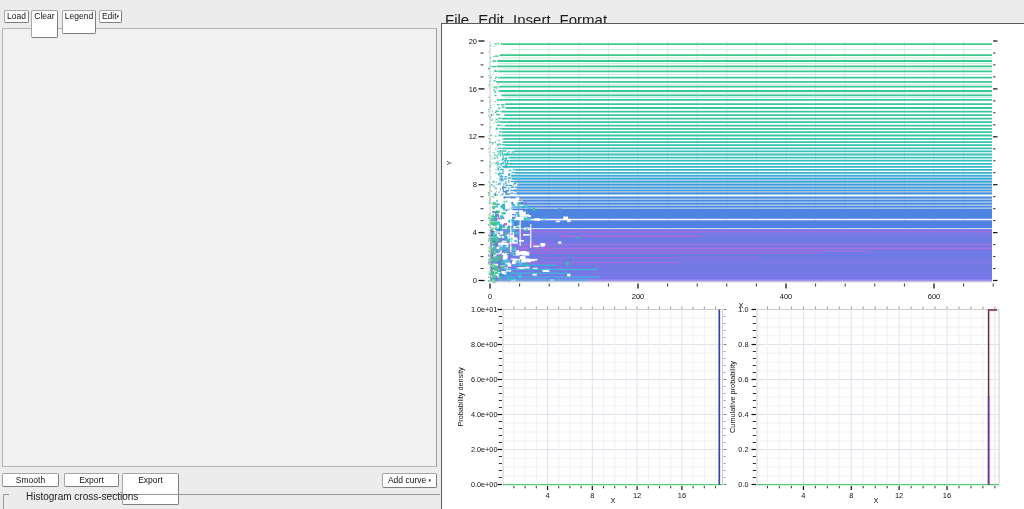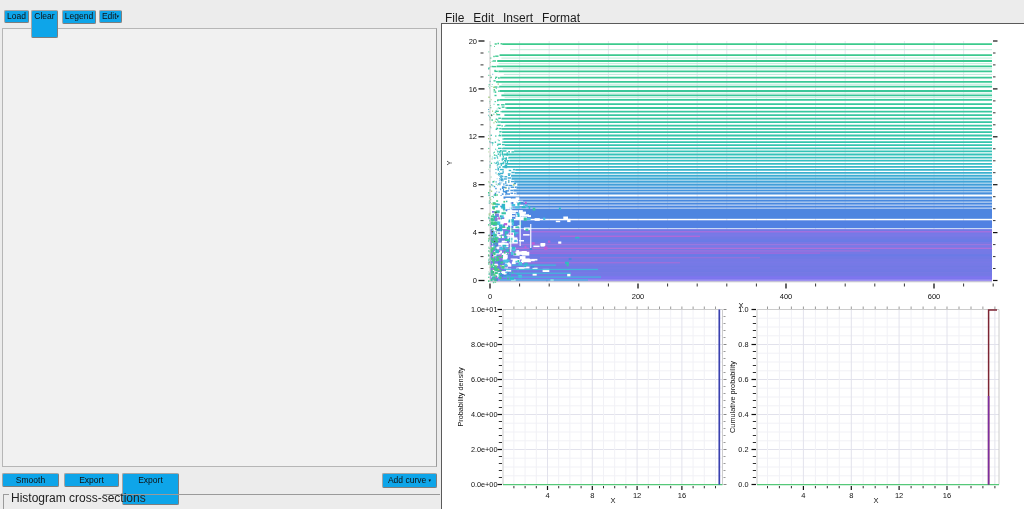--- a/index.html
+++ b/index.html
@@ -1,31 +1,31 @@
 <!DOCTYPE html>
 <html><head><meta charset="utf-8"><style>
 *{margin:0;padding:0;box-sizing:border-box}
 html,body{width:1024px;height:509px;background:#ececec;font-family:"Liberation Sans",sans-serif;overflow:hidden;position:relative}
-.btn{position:absolute;background:#0ea5e9;border:1px solid #a6a6a6;border-bottom-color:#7e7e7e;border-right-color:#7e7e7e;border-radius:2px;font-size:8.5px;color:#111;text-align:center;line-height:11px}
-.menu{position:absolute;top:11px;left:445px;font-size:12px;color:#1a1a1a}
+.btn{position:absolute;background:#ffffff;border:1px solid #a6a6a6;border-bottom-color:#7e7e7e;border-right-color:#7e7e7e;border-radius:2px;font-size:8.5px;color:#111;text-align:center;line-height:11px}
+.menu{position:absolute;top:11px;left:445px;font-size:15px;color:#1a1a1a}
 .menu span{margin-right:9px}
 </style></head><body>
 <div style="position:absolute;left:2px;top:28px;width:435px;height:439px;background:#f1f1f1;border:1px solid #b6b6b6;border-right-color:#9a9a9a"></div>
 <div class="btn" style="left:4px;top:10px;width:25px;height:13px">Load</div>
 <div class="btn" style="left:31px;top:10px;width:27px;height:28px">Clear</div>
-<div class="btn" style="left:62px;top:10px;width:34px;height:14px">Legend</div>
+<div class="btn" style="left:62px;top:10px;width:34px;height:24px">Legend</div>
 <div class="btn" style="left:99px;top:10px;width:23px;height:13px">Edit<span style="font-size:5px;vertical-align:1px">▾</span></div>
 <div class="btn" style="left:2px;top:473px;width:57px;height:14px;line-height:12px">Smooth</div>
 <div class="btn" style="left:64px;top:473px;width:55px;height:14px;line-height:12px">Export</div>
 <div class="btn" style="left:122px;top:473px;width:57px;height:32px;line-height:12px">Export</div>
 <div class="btn" style="left:382px;top:473px;width:55px;height:15px;line-height:13px">Add curve <span style="font-size:5px;vertical-align:1px">▾</span></div>
 <div style="position:absolute;left:3px;top:494px;width:6px;height:1px;background:#9a9a9a"></div>
 <div style="position:absolute;left:103px;top:494px;width:337px;height:1px;background:#9a9a9a"></div>
 <div style="position:absolute;left:3px;top:494px;width:1px;height:15px;background:#9a9a9a"></div>
-<div style="position:absolute;left:11px;top:491px;font-size:12px;color:#222">Histogram cross-sections</div>
+<div style="position:absolute;left:26px;top:491px;font-size:10px;color:#222">Histogram cross-sections</div>
 <div class="menu"><span>File</span><span>Edit</span><span>Insert</span><span>Format</span></div>
 <div style="position:absolute;left:441px;top:23px;width:583px;height:486px;background:#ffffff;border-top:1px solid #5a5a5a;border-left:1px solid #5a5a5a"></div>
 <svg style="position:absolute;left:0;top:0" width="1024" height="509">
 <g>
       <line x1="519.6" y1="41.0" x2="519.6" y2="281.5" stroke="#e6e6ee" stroke-width="1"></line>
       <line x1="549.2" y1="41.0" x2="549.2" y2="281.5" stroke="#e6e6ee" stroke-width="1"></line>
       <line x1="578.8" y1="41.0" x2="578.8" y2="281.5" stroke="#e6e6ee" stroke-width="1"></line>
       <line x1="608.4" y1="41.0" x2="608.4" y2="281.5" stroke="#e6e6ee" stroke-width="1"></line>
       <line x1="638.0" y1="41.0" x2="638.0" y2="281.5" stroke="#e6e6ee" stroke-width="1"></line>
       <line x1="667.6" y1="41.0" x2="667.6" y2="281.5" stroke="#e6e6ee" stroke-width="1"></line>

